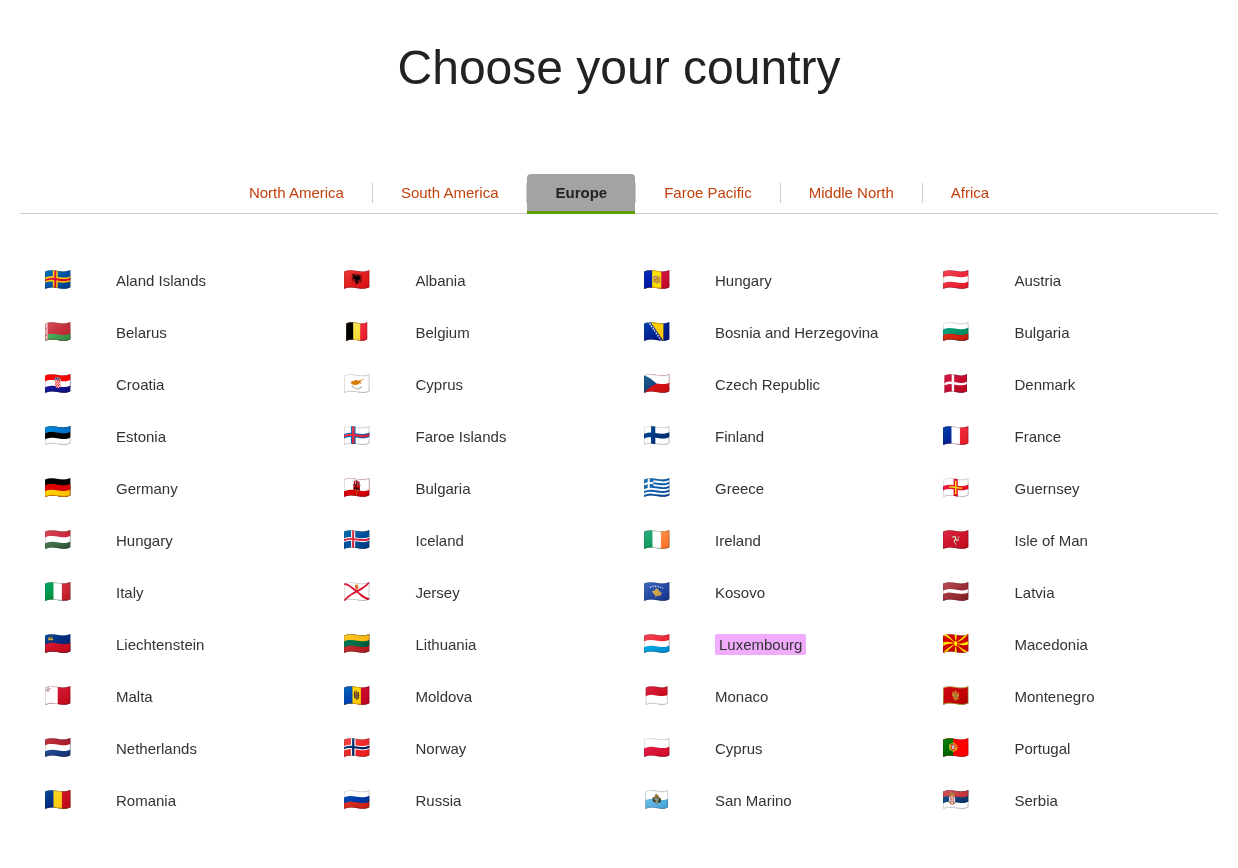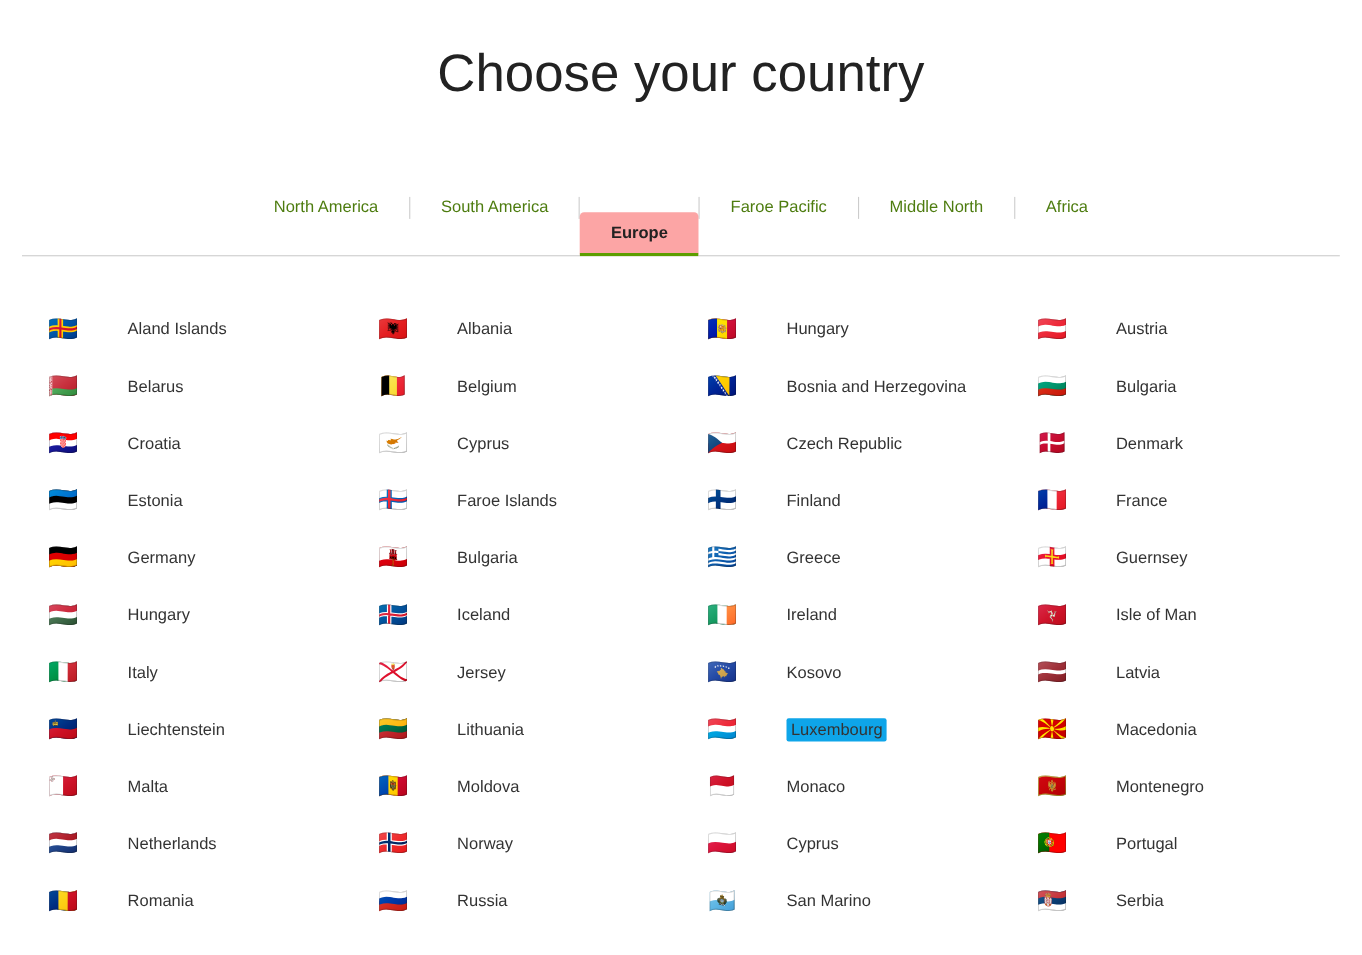--- a/index.html
+++ b/index.html
@@ -11,46 +11,45 @@
     .page-container {
       max-width: 1238px;
       margin: 0 auto;
       padding: 40px 20px;
     }
     .page-title {
       text-align: center;
       font-size: 48px;
       font-weight: 400;
       color: #222;
-      margin-bottom: 50px;
+      margin-bottom: 78px;
     }
     .tabs-container {
       display: flex;
       justify-content: center;
       align-items: center;
       border-bottom: 1px solid #ccc;
       margin-bottom: 40px;
     }
     .tab {
       padding: 10px 28px;
       cursor: pointer;
       font-size: 15px;
-      color: #4d7c0f;
+      color: #c2410c;
       border-bottom: 3px solid transparent;
       position: relative;
       bottom: -1px;
       transition: color 0.2s;
     }
     .tab.active {
       color: #222;
       font-weight: 600;
-      background: #fca5a5;
+      background: #a3a3a3;
       border-radius: 4px 4px 0 0;
       border-bottom: 3px solid #5c9e00;
-      margin-top: 47px;
     }
     .tab-divider {
       width: 1px;
       height: 20px;
       background: #ccc;
     }
     .countries-grid {
       display: grid;
       grid-template-columns: repeat(4, 1fr);
       gap: 0;
@@ -72,21 +71,21 @@
       justify-content: center;
       font-size: 22px;
       line-height: 1;
     }
     .country-name {
       font-size: 15px;
       color: #333;
       margin-left: 28px;
     }
     .highlight {
-      background: #0ea5e9;
+      background: #f0abfc;
       padding: 2px 4px;
       border-radius: 2px;
     }
   </style>
 </head>
 <body>
 
 <div class="page-container">
   <h1 class="page-title">Choose your country</h1>
 

